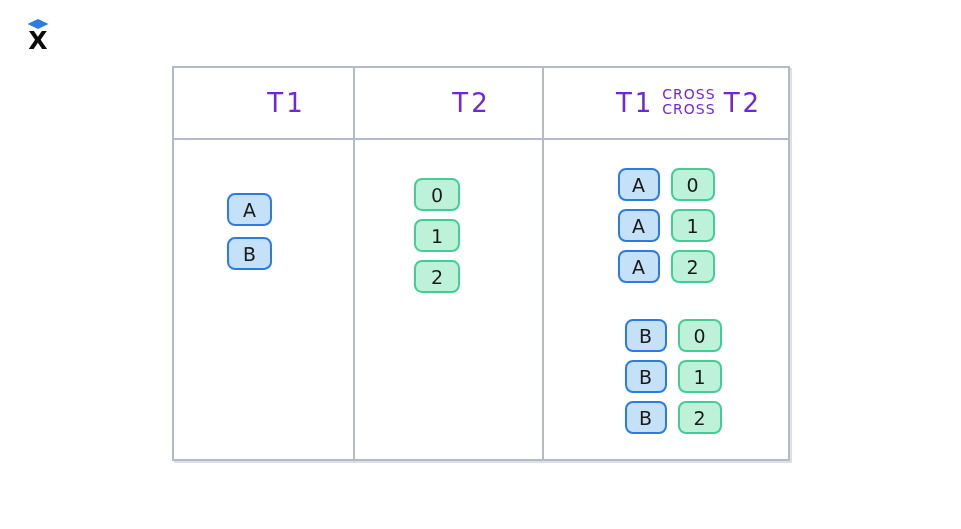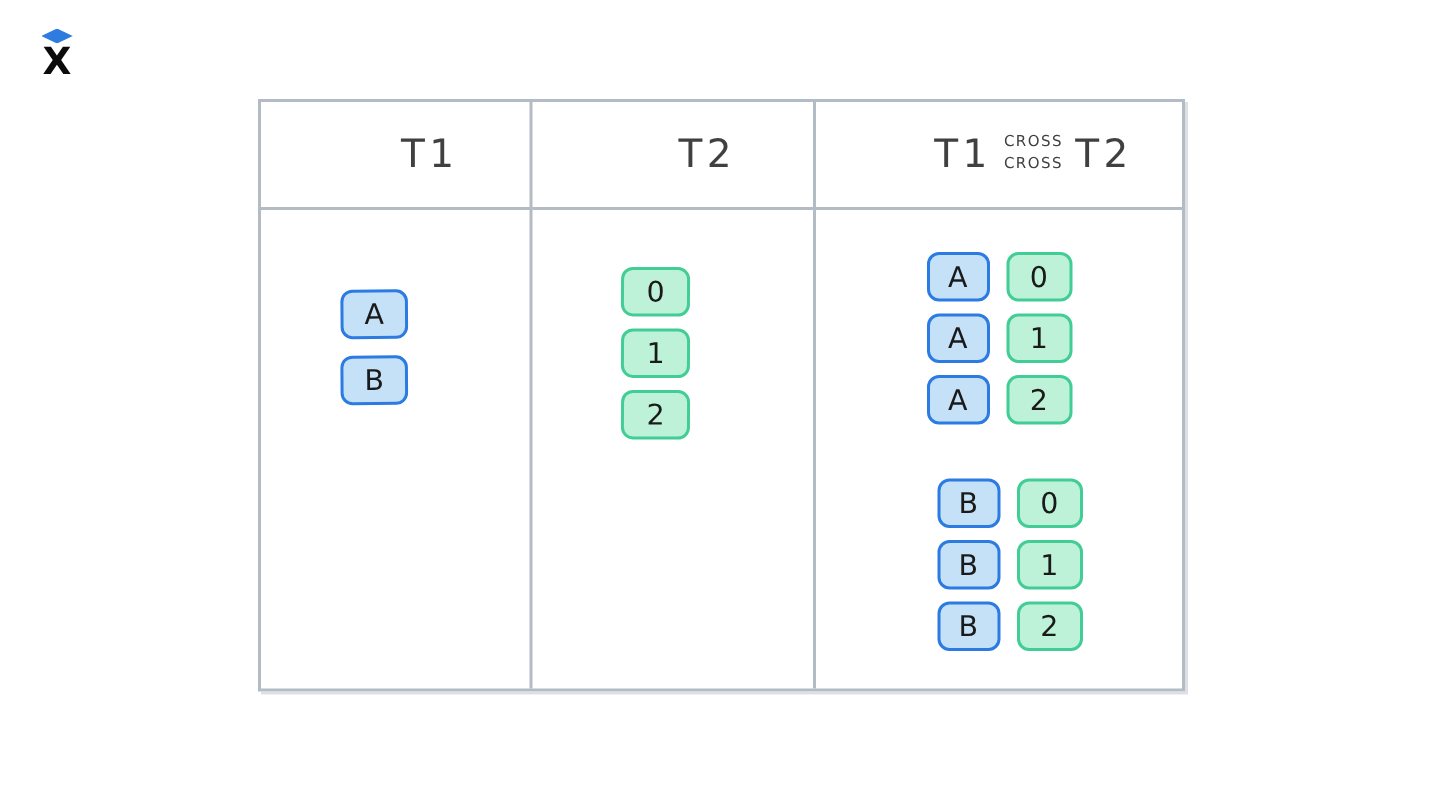--- a/index.html
+++ b/index.html
@@ -24,24 +24,24 @@
     box-shadow:2px 2px 0 rgba(178,186,196,.45);}
   .row{display:flex; width:100%;}
   .header-row{height:72px; flex:0 0 72px;}
   .body-row{flex:1 1 auto;}
   .cell{position:relative;}
   .c1{width:181px; flex:0 0 181px; border-right:2px solid var(--table-border);}
   .c2{width:189px; flex:0 0 189px; border-right:2px solid var(--table-border);}
   .c3{flex:1 1 auto;}
   .header-row .cell{border-bottom:2px solid var(--table-border);
     display:flex; align-items:center; justify-content:center;
-    font-size:26px; letter-spacing:3px; color:#404040;padding-left:46px;}
+    font-size:26px; letter-spacing:3px; color:#6d28d9;padding-left:46px;}
   .cross-head{display:flex; align-items:center; justify-content:center; gap:8px;}
   .op-stack{display:flex; flex-direction:column; align-items:center;
-    font-size:10px; letter-spacing:1px; line-height:15px; transform:translateY(-1px);}
+    font-size:14px; letter-spacing:1px; line-height:15px; transform:translateY(-1px);}
 
   
   .vbox{display:flex; align-items:center; justify-content:center;
     border-radius:8px; font-size:19px; color:#1a1a1a;}
   .blue{background:var(--blue-fill); border:2.5px solid var(--blue-border);}
   .green{background:var(--green-fill); border:2.5px solid var(--green-border);}
 
   
   .t1-stack{position:absolute; left:0; right:28px; top:53px;
     display:flex; flex-direction:column; align-items:center; gap:11px;}

